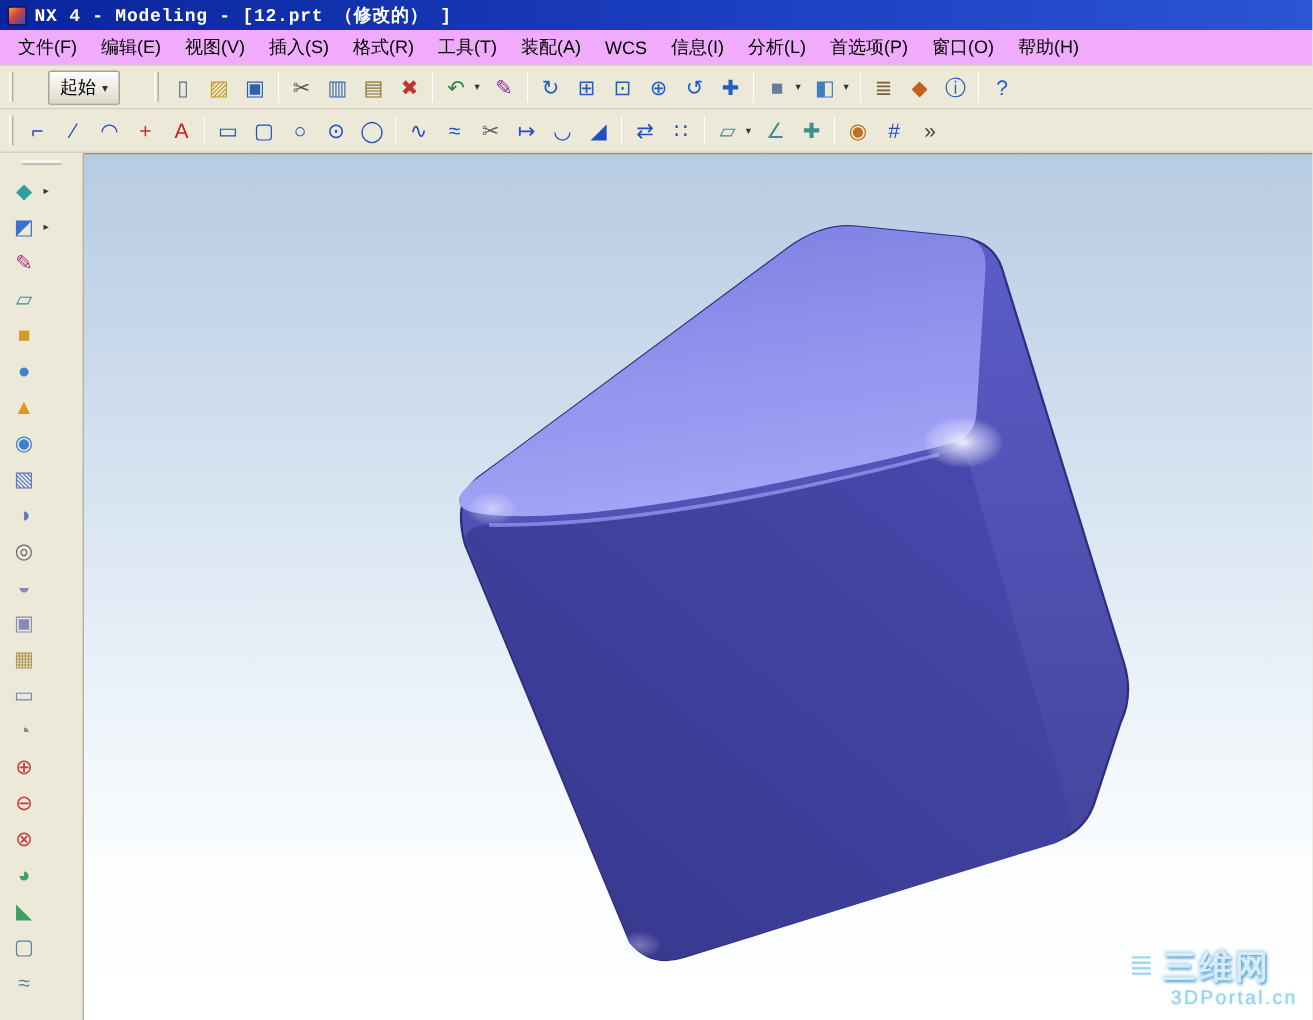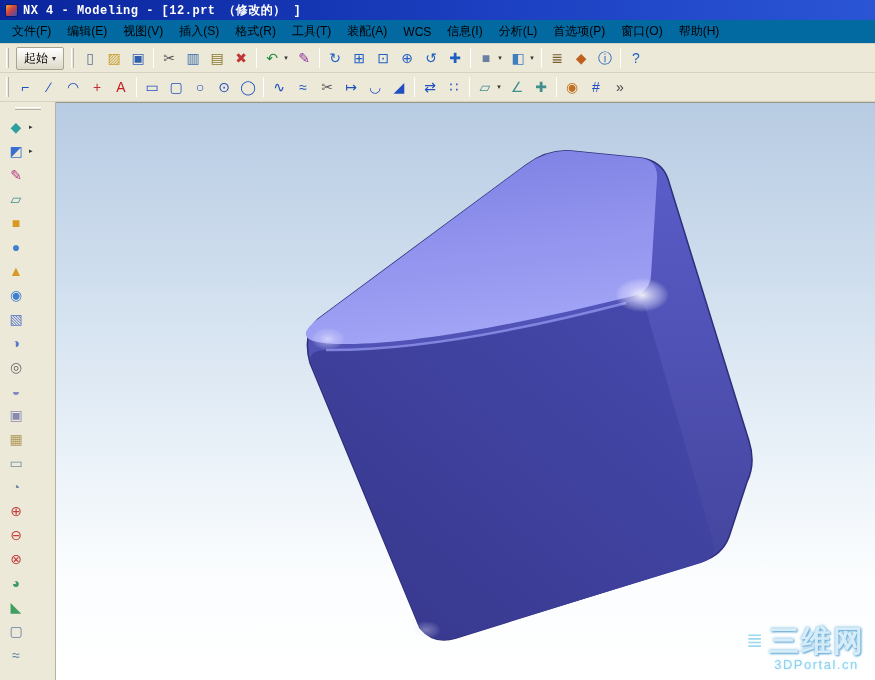--- a/index.html
+++ b/index.html
@@ -8,31 +8,31 @@
 
   
   .titlebar { height:20px; background:linear-gradient(90deg,#0a259c 0%,#1b3fc0 55%,#2a55d4 100%);
               display:flex; align-items:center; padding:2px 5px; }
   .app-icon { width:13px; height:13px; border-radius:2px; margin-right:5px; flex:0 0 auto;
               background:linear-gradient(135deg,#f0a830 0%,#d04040 45%,#3050c0 100%); border:1px solid #061a66; }
   .title-text { color:#fff; font-family:"Liberation Mono",monospace; font-weight:bold; font-size:12px;
                 white-space:nowrap; letter-spacing:0.5px; }
 
   
-  .menubar { height:24px; display:flex; align-items:center; background:#0369a1;
+  .menubar { height:24px; display:flex; align-items:center; background:#f0abfc;
              border-bottom:1px solid #d6d2c2; padding-left:4px; }
   .menu-item { padding:4px 8px; white-space:nowrap; cursor:default; }
 
   
   .toolbar-row { height:29px; display:flex; align-items:center; background:#ece9d8;
                  border-bottom:1px solid #d6d2c2; padding-left:2px; overflow:hidden; }
   .grip { width:3px; height:20px; margin:0 4px; border-left:1px solid #ffffff;
           border-right:1px solid #b8b4a4; flex:0 0 auto; }
   .start-btn { display:flex; align-items:center; gap:4px; background:linear-gradient(#ffffff,#ddd9c8);
-               border:1px solid #a8a490; border-radius:2px; padding:2px 7px; margin:0 3px; cursor:default;
+               border:1px solid #a8a490; border-radius:2px; padding:2px 7px; margin:0 19px; cursor:default;
                white-space:nowrap; flex:0 0 auto; }
   .start-arrow { font-size:8px; color:#333; }
   .tb-sep { width:1px; height:20px; background:#b8b4a4; border-right:1px solid #ffffff; margin:0 3px; flex:0 0 auto; }
   .tb-btn { display:flex; align-items:center; height:24px; padding:0 1px; border:1px solid transparent;
             flex:0 0 auto; cursor:default; }
   .tb-glyph { width:20px; height:20px; display:flex; align-items:center; justify-content:center;
               font-size:14px; line-height:1; }
   .tb-dd { font-size:7px; color:#333; width:8px; text-align:center; }
 
   
@@ -45,21 +45,21 @@
   .lt-dd { font-size:7px; color:#333; margin-left:3px; }
 
   .viewport { flex:1; position:relative; overflow:hidden; border-top:1px solid #9a9688;
               background:linear-gradient(180deg,#b7cbe2 0%,#cfdeee 30%,#e9f1f8 60%,#fbfdfe 82%,#ffffff 100%); }
   .viewport svg { position:absolute; left:0; top:0; }
 
   
   .watermark { position:absolute; right:10px; bottom:8px; text-align:left; pointer-events:none; }
   .wm-row { display:flex; align-items:center; gap:6px; }
   .wm-icon { font-size:20px; color:#9fd8f0; line-height:1; }
-  .wm-title { font-size:30px; font-weight:bold; color:#d6edf9; letter-spacing:2px;
+  .wm-title { font-size:22px; font-weight:bold; color:#d6edf9; letter-spacing:2px;
               text-shadow:0 0 3px #6fb4dc, 1px 1px 2px #5aa0d0; line-height:1.05; }
   .wm-sub { font-size:13px; color:#8ed2f0; letter-spacing:1.5px; margin-top:1px; padding-left:28px;
             text-shadow:0 0 2px #bfe6f6; }
 </style>
 </head>
 <body>
 
 <div class="titlebar">
   <span class="app-icon"></span>
   <span class="title-text">NX 4 - Modeling - [12.prt （修改的） ]</span>

